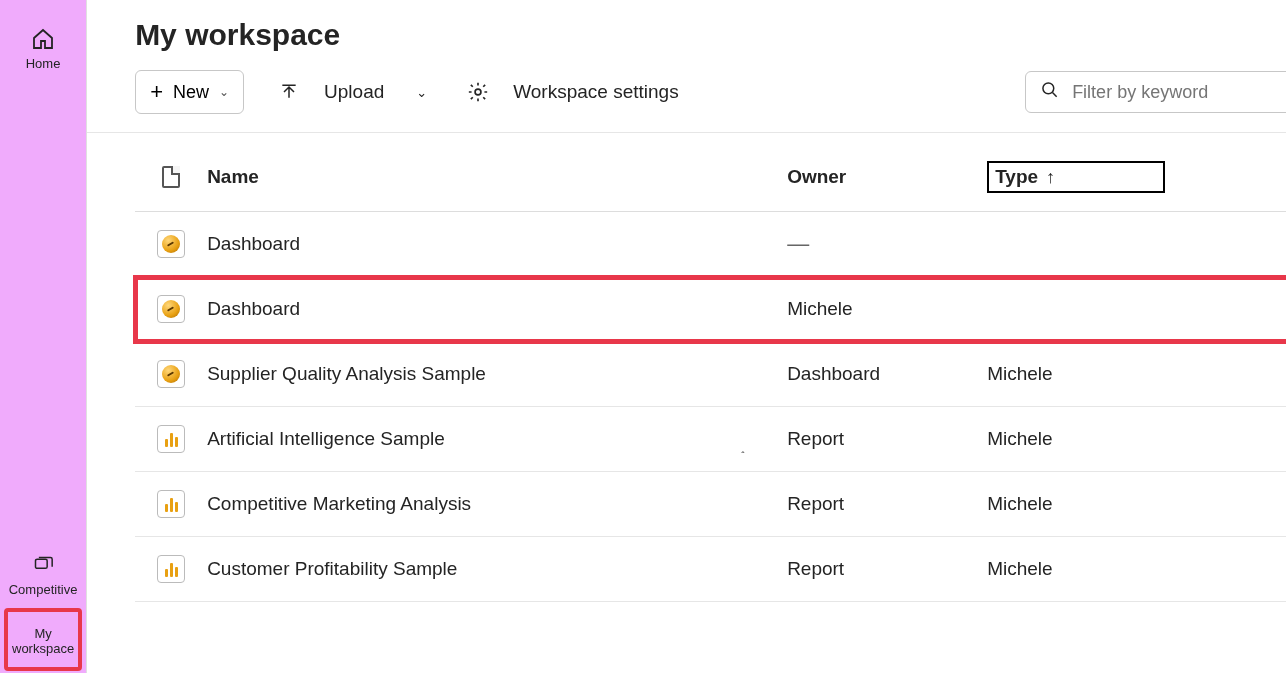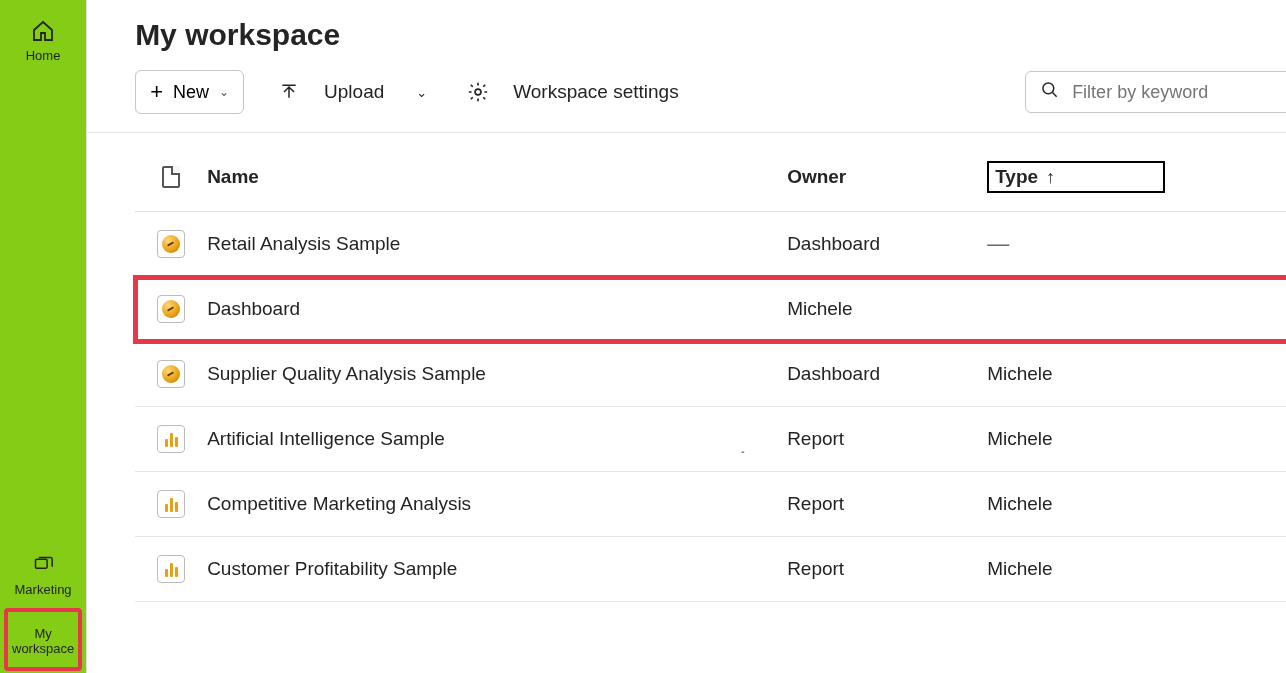--- a/index.html
+++ b/index.html
@@ -1,20 +1,20 @@
 <!DOCTYPE html>
 <html><head>
   <meta charset="utf-8">
   <style>
     * { box-sizing: border-box; margin: 0; padding: 0; }
     body { font-family: "Segoe UI", -apple-system, sans-serif; color: #242424; background: #fff; overflow: hidden; }
     .app { display: flex; width: 1286px; height: 673px; }
     
     
-    .sidebar { width: 102px; background: #84cc16; border-right: 1px solid #e0e0e0; display: flex; flex-direction: column; padding-top: 8px; }
+    .sidebar { width: 102px; background: #f0abfc; border-right: 1px solid #e0e0e0; display: flex; flex-direction: column; padding-top: 16px; }
     .nav-item { display: flex; flex-direction: column; align-items: center; padding: 10px 4px; cursor: pointer; }
     .nav-item .ic { width: 26px; height: 26px; display: flex; align-items: center; justify-content: center; }
     .nav-item .lbl { font-size: 13px; margin-top: 4px; text-align: center; line-height: 1.2; }
     .nav-spacer { flex: 1; }
     .nav-myws { border: 4px solid #e8374a; border-radius: 4px; margin: 0 4px 2px 4px; }
     .nav-myws .lbl { font-size: 13px; font-weight: 400; }
     
     
     .main { flex: 1; display: flex; flex-direction: column; }
     .title-area { padding: 18px 0 8px 48px; }
@@ -65,21 +65,21 @@
       <span class="lbl">Home</span>
     </div>
     <div class="nav-spacer"></div>
     <div class="nav-item">
       <span class="ic">
         <svg viewBox="0 0 24 24" width="24" height="20">
             <rect x="3" y="5" width="14" height="11" rx="2"></rect>
             <path d="M7 3 h14 a2 2 0 0 1 2 2 v9"></path>
           </svg>
       </span>
-      <span class="lbl">Marketing</span>
+      <span class="lbl">Competitive</span>
     </div>
     <div class="nav-item nav-myws">
       <span class="lbl">My workspace</span>
     </div>
   </div>
 
   <div class="main" style="position:relative;">
     <div class="title-area">
       <h1>My workspace</h1>
     </div>
@@ -134,21 +134,20 @@
         </div>
         <div style="text-align:right;">Refr</div>
       </div>
       <div id="rows">
           <div class="trow">
             <div class="cell-icon">
               <span class="item-icon">
                 <span class="dash-dot"></span>
               </span>
             </div>
-            <div>Retail Analysis Sample</div>
             <div>Dashboard</div>
             <div><span class="dash-sep">—</span></div>
             <div style="text-align:right;"></div>
           </div>
           <div class="trow highlight">
             <div class="cell-icon">
               <span class="item-icon">
                 <span class="dash-dot"></span>
               </span>
             </div>

